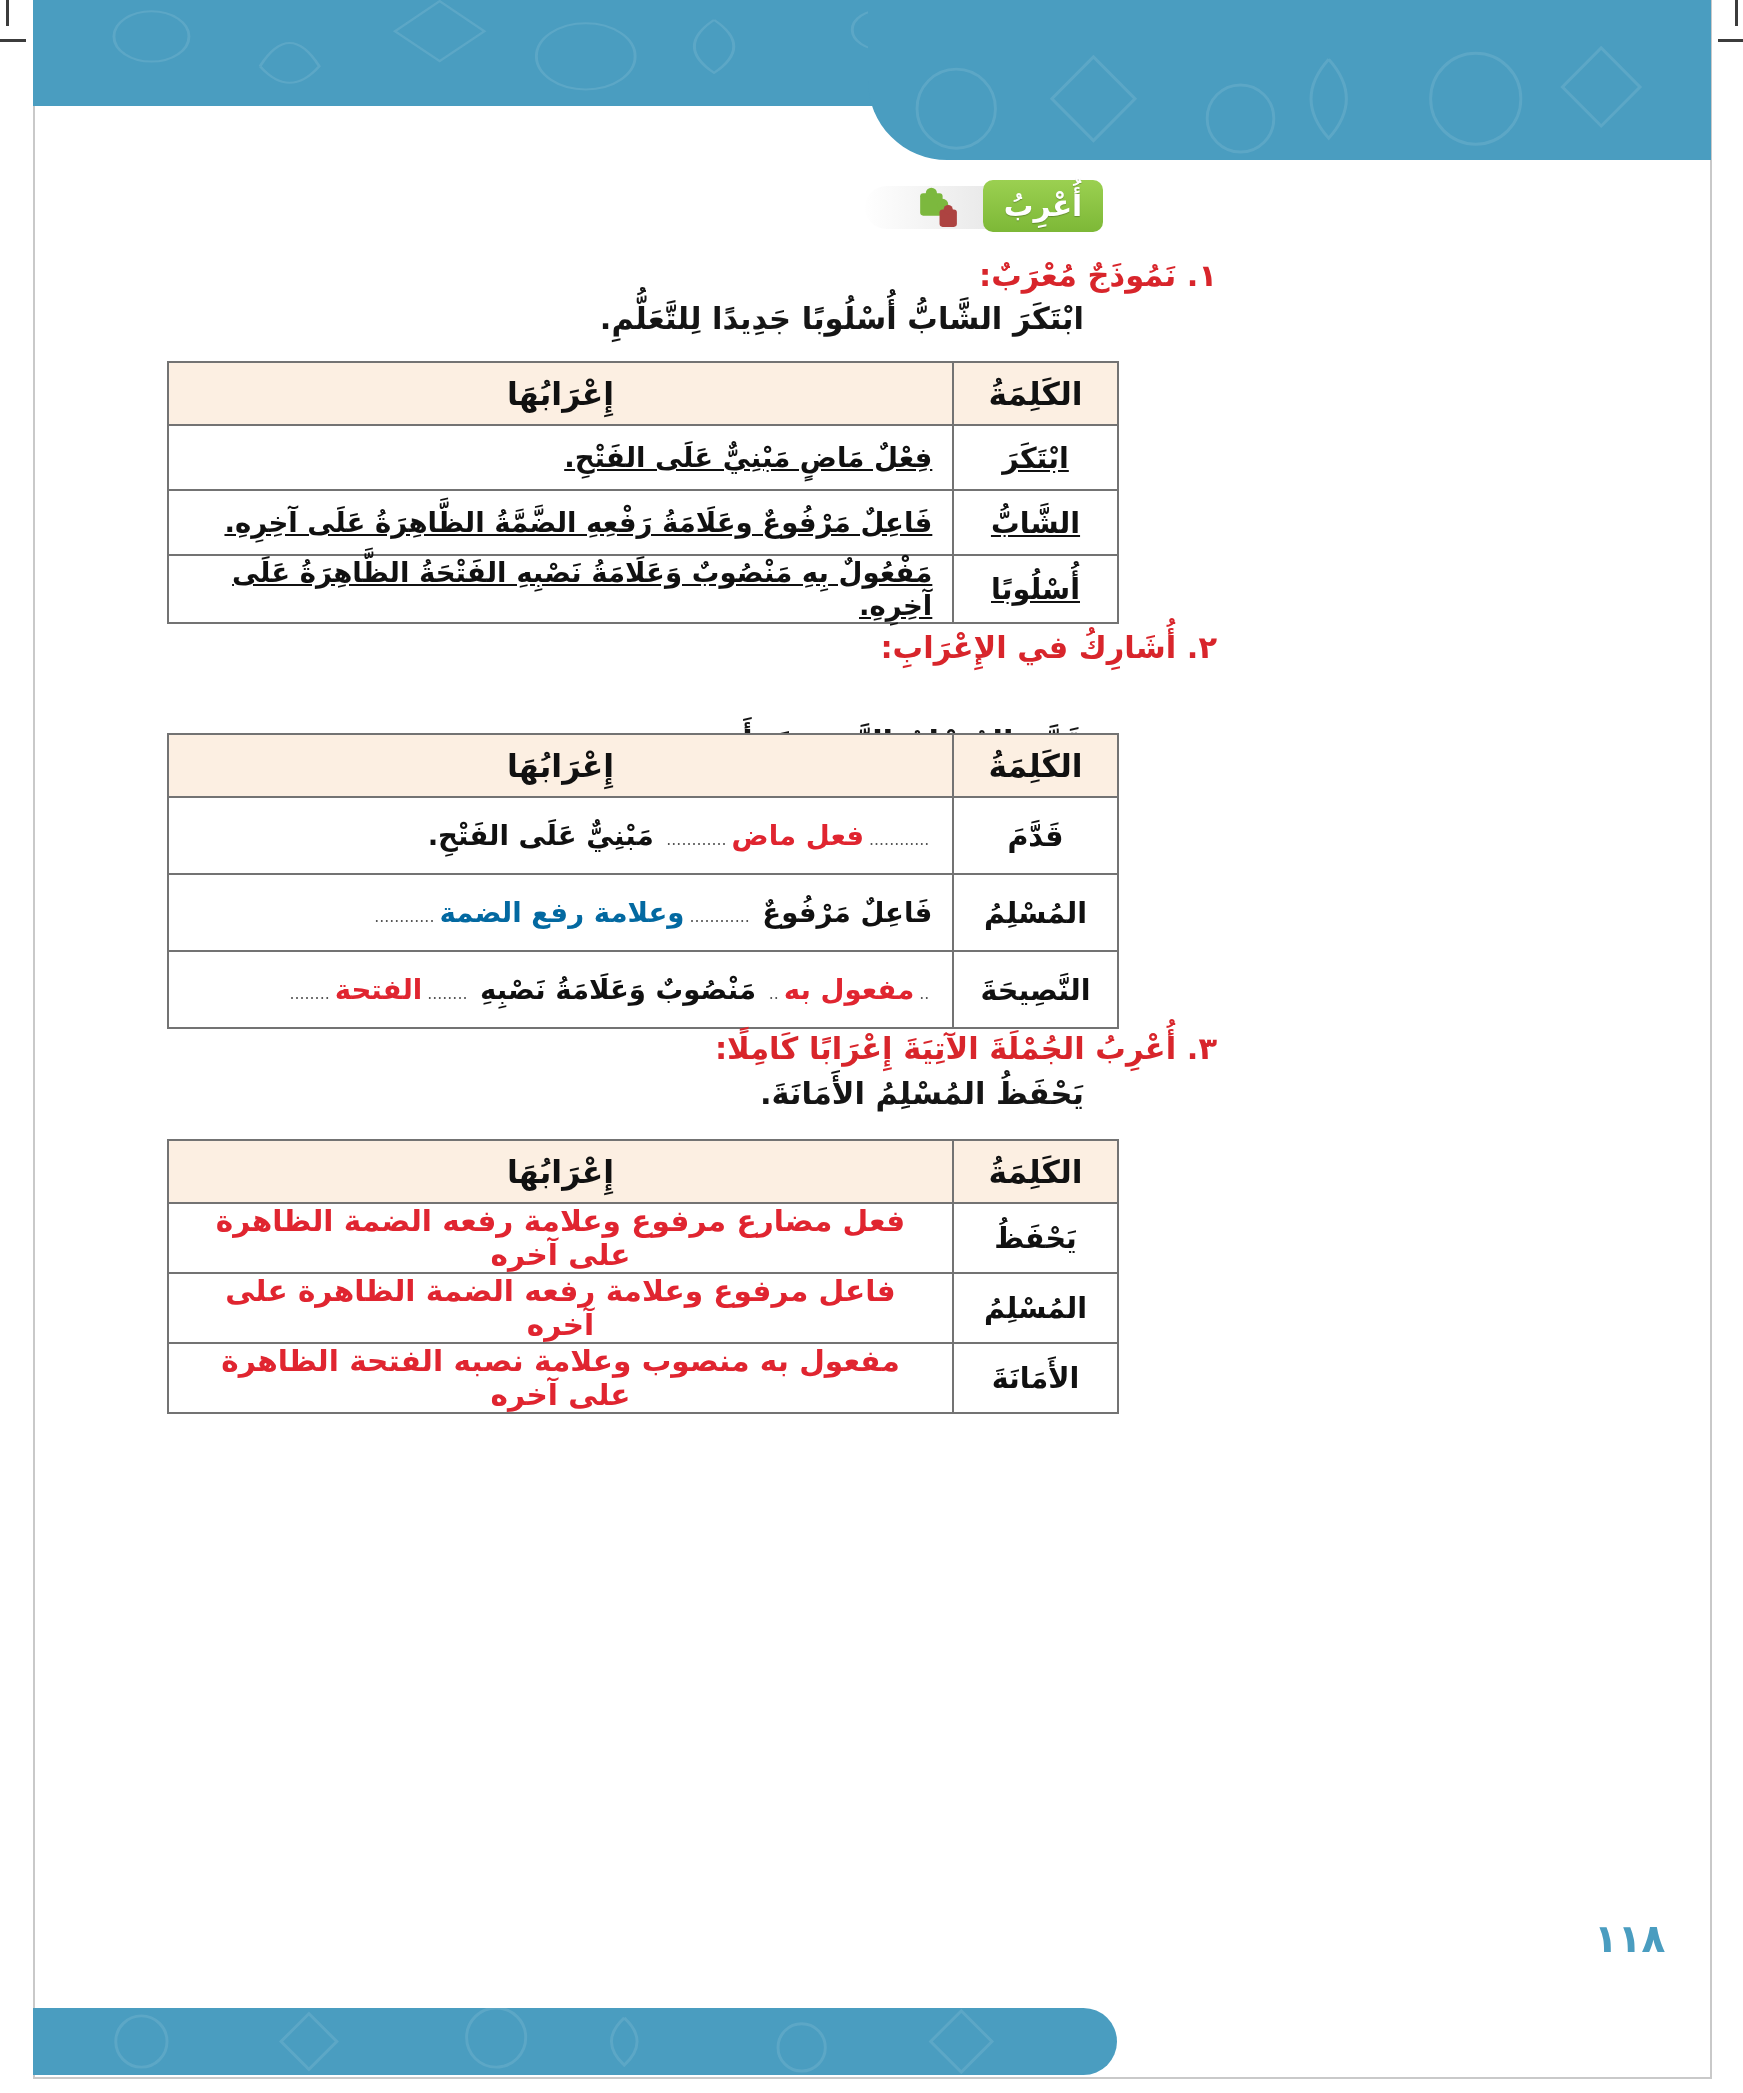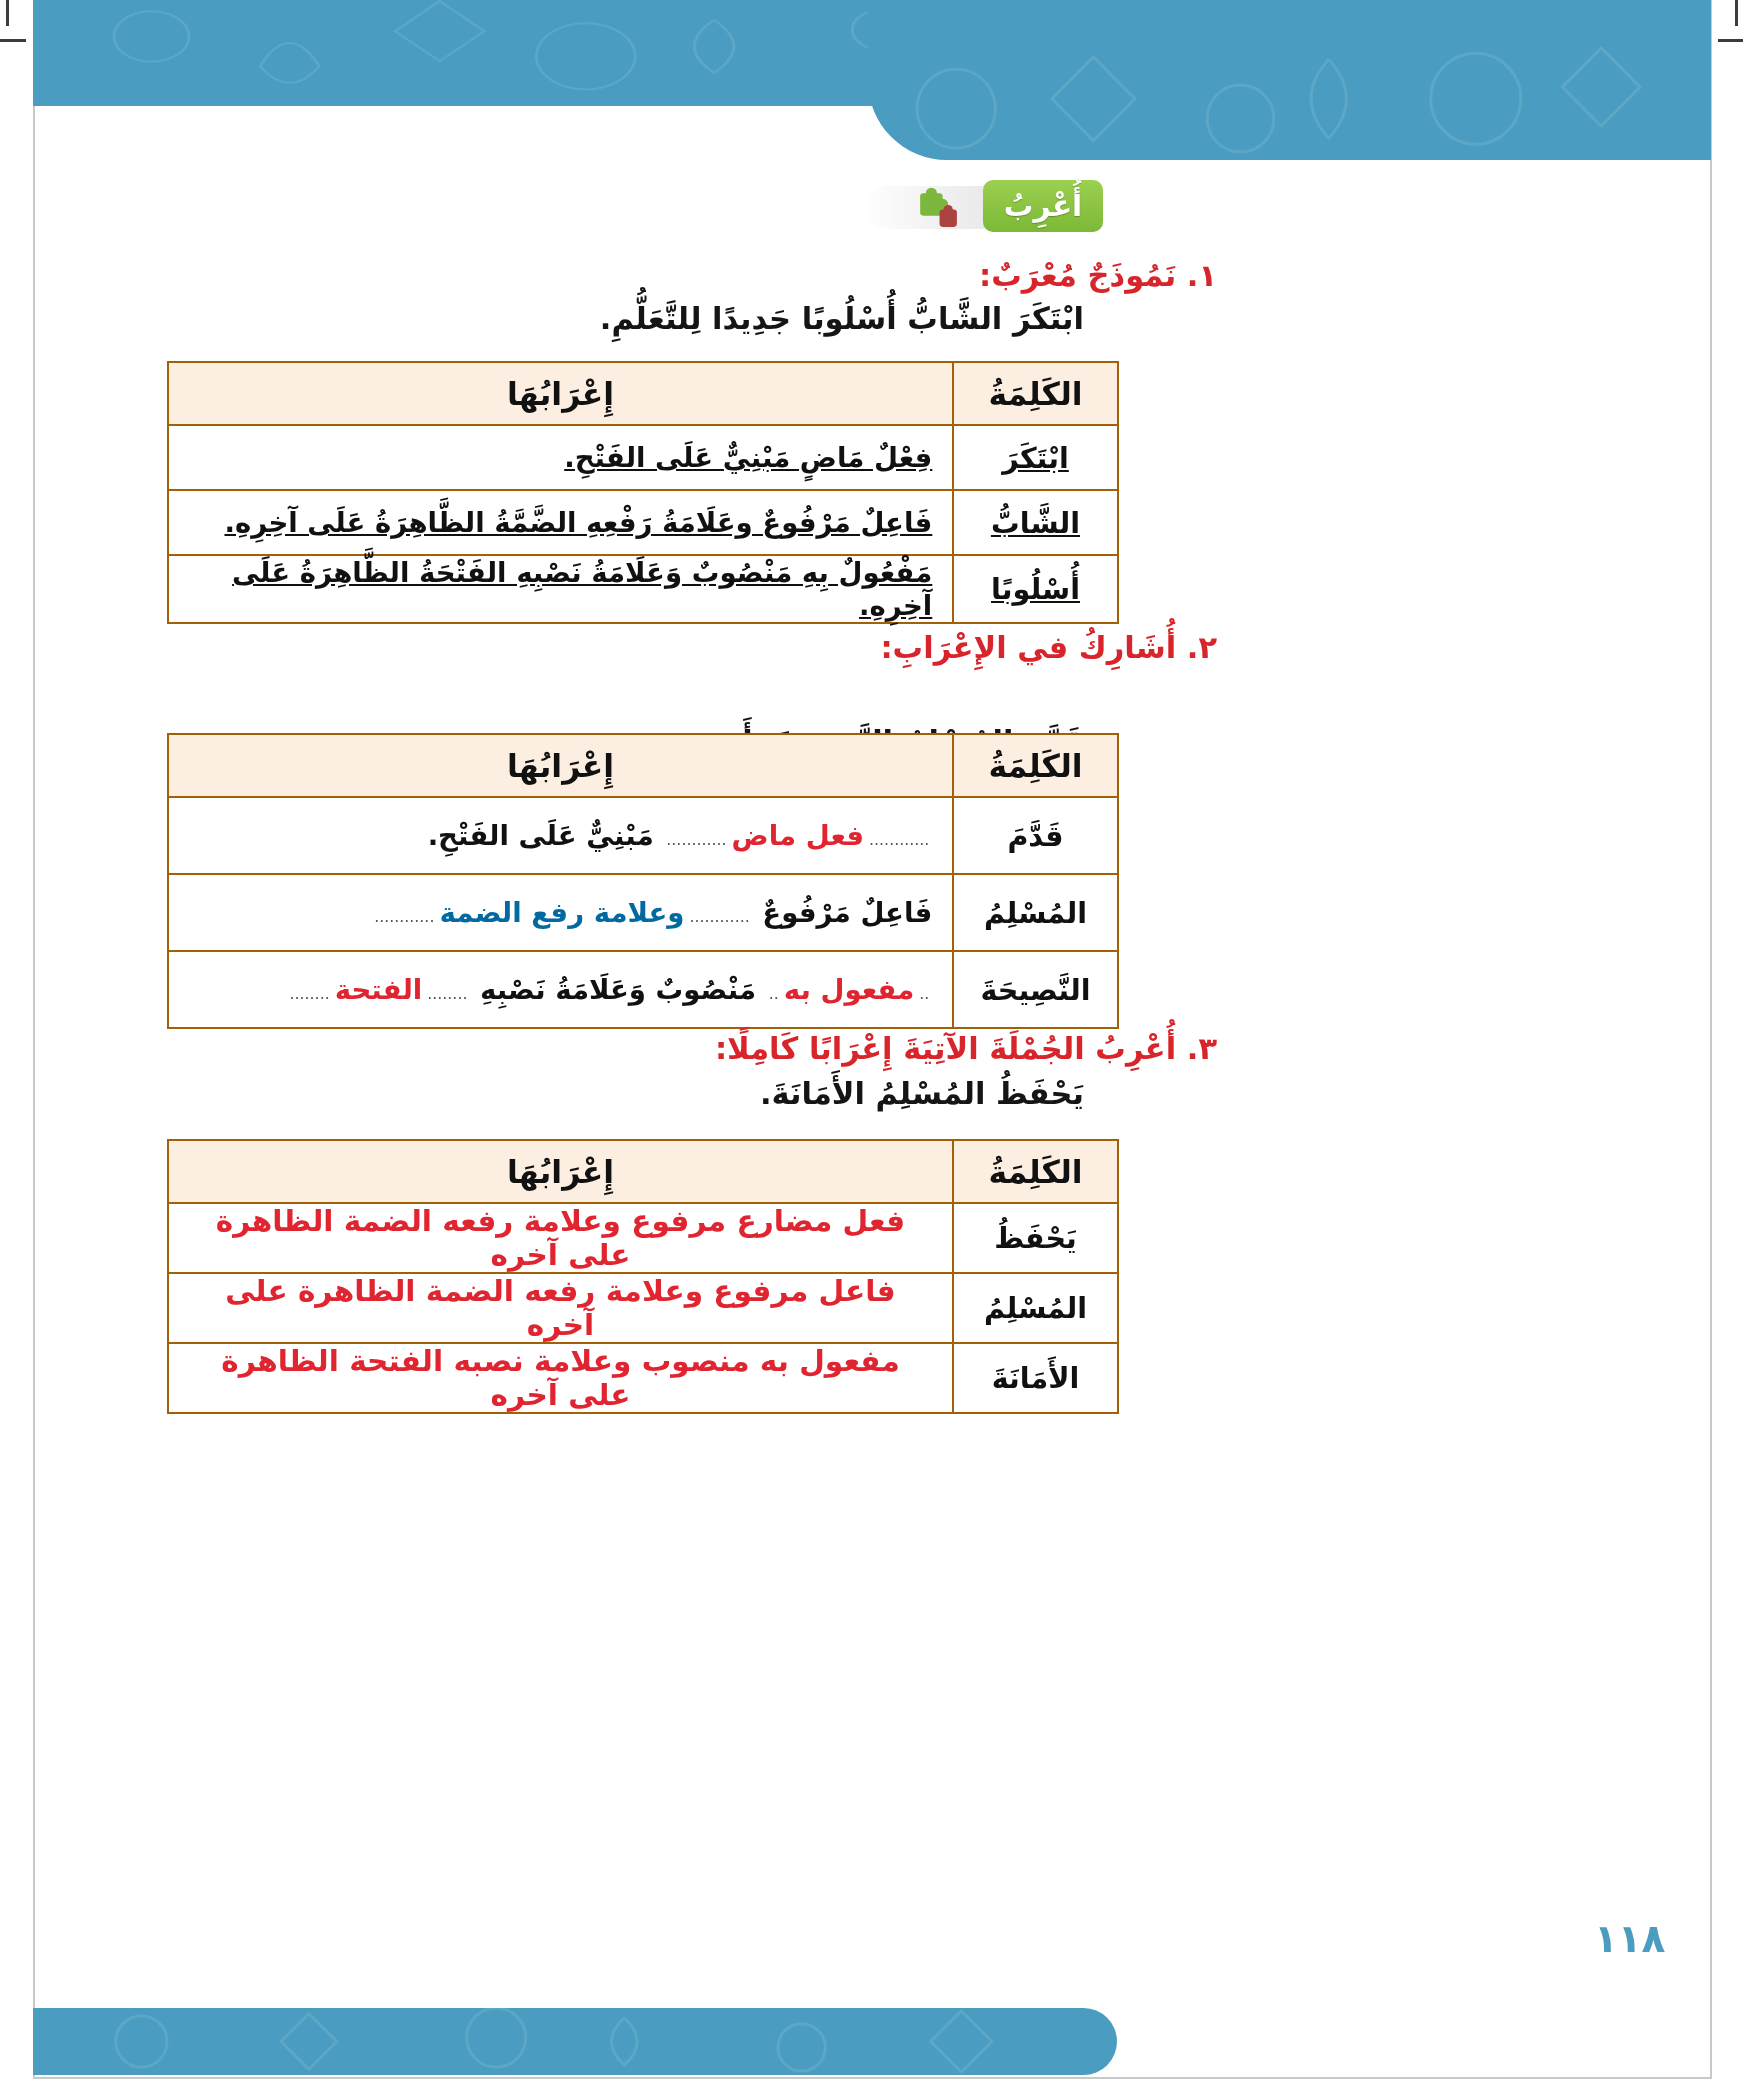--- a/index.html
+++ b/index.html
@@ -30,21 +30,21 @@
   #sec1-title{right:527px;top:258px;}
   #sent1{right:660px;top:301px;}
   #sec2-title{right:527px;top:630px;}
   #sent2{right:660px;top:692px;margin-top:32px;}
   #sec3-title{right:527px;top:1031px;}
   #sent3{right:660px;top:1076px;}
 
   
   .ptable{position:absolute;left:167px;width:952px;border-collapse:collapse;table-layout:fixed;z-index:3;}
   #table1{top:361px;} #table2{top:733px;} #table3{top:1139px;}
-  .ptable th,.ptable td{border:2px solid #a16207;vertical-align:middle;}
+  .ptable th,.ptable td{border:2px solid #737373;vertical-align:middle;}
   .ptable th{height:59px;background:#fcefe2;font-size:31.5px;font-weight:700;color:#111;text-align:center;}
   .word-cell{text-align:center;font-size:28.6px;font-weight:700;color:#111;}
   .parse-cell{padding:0 19.7px;font-size:27.6px;font-weight:700;color:#111;text-align:right;}
   #table1 td{height:61px;text-decoration:underline;}
   #table2 td{height:73px;}
   #table3 td{height:63px;}
   #table3 .parse-cell{text-align:center;color:#e02530;font-size:29.6px;}
   .dots{color:#555;font-size:15.8px;letter-spacing:2px;font-weight:400;margin:0 3px;}
   .answer-red{color:#e02530;margin:0 2px;}
   .answer-green{color:#0369a1;margin:4px 2px;}

